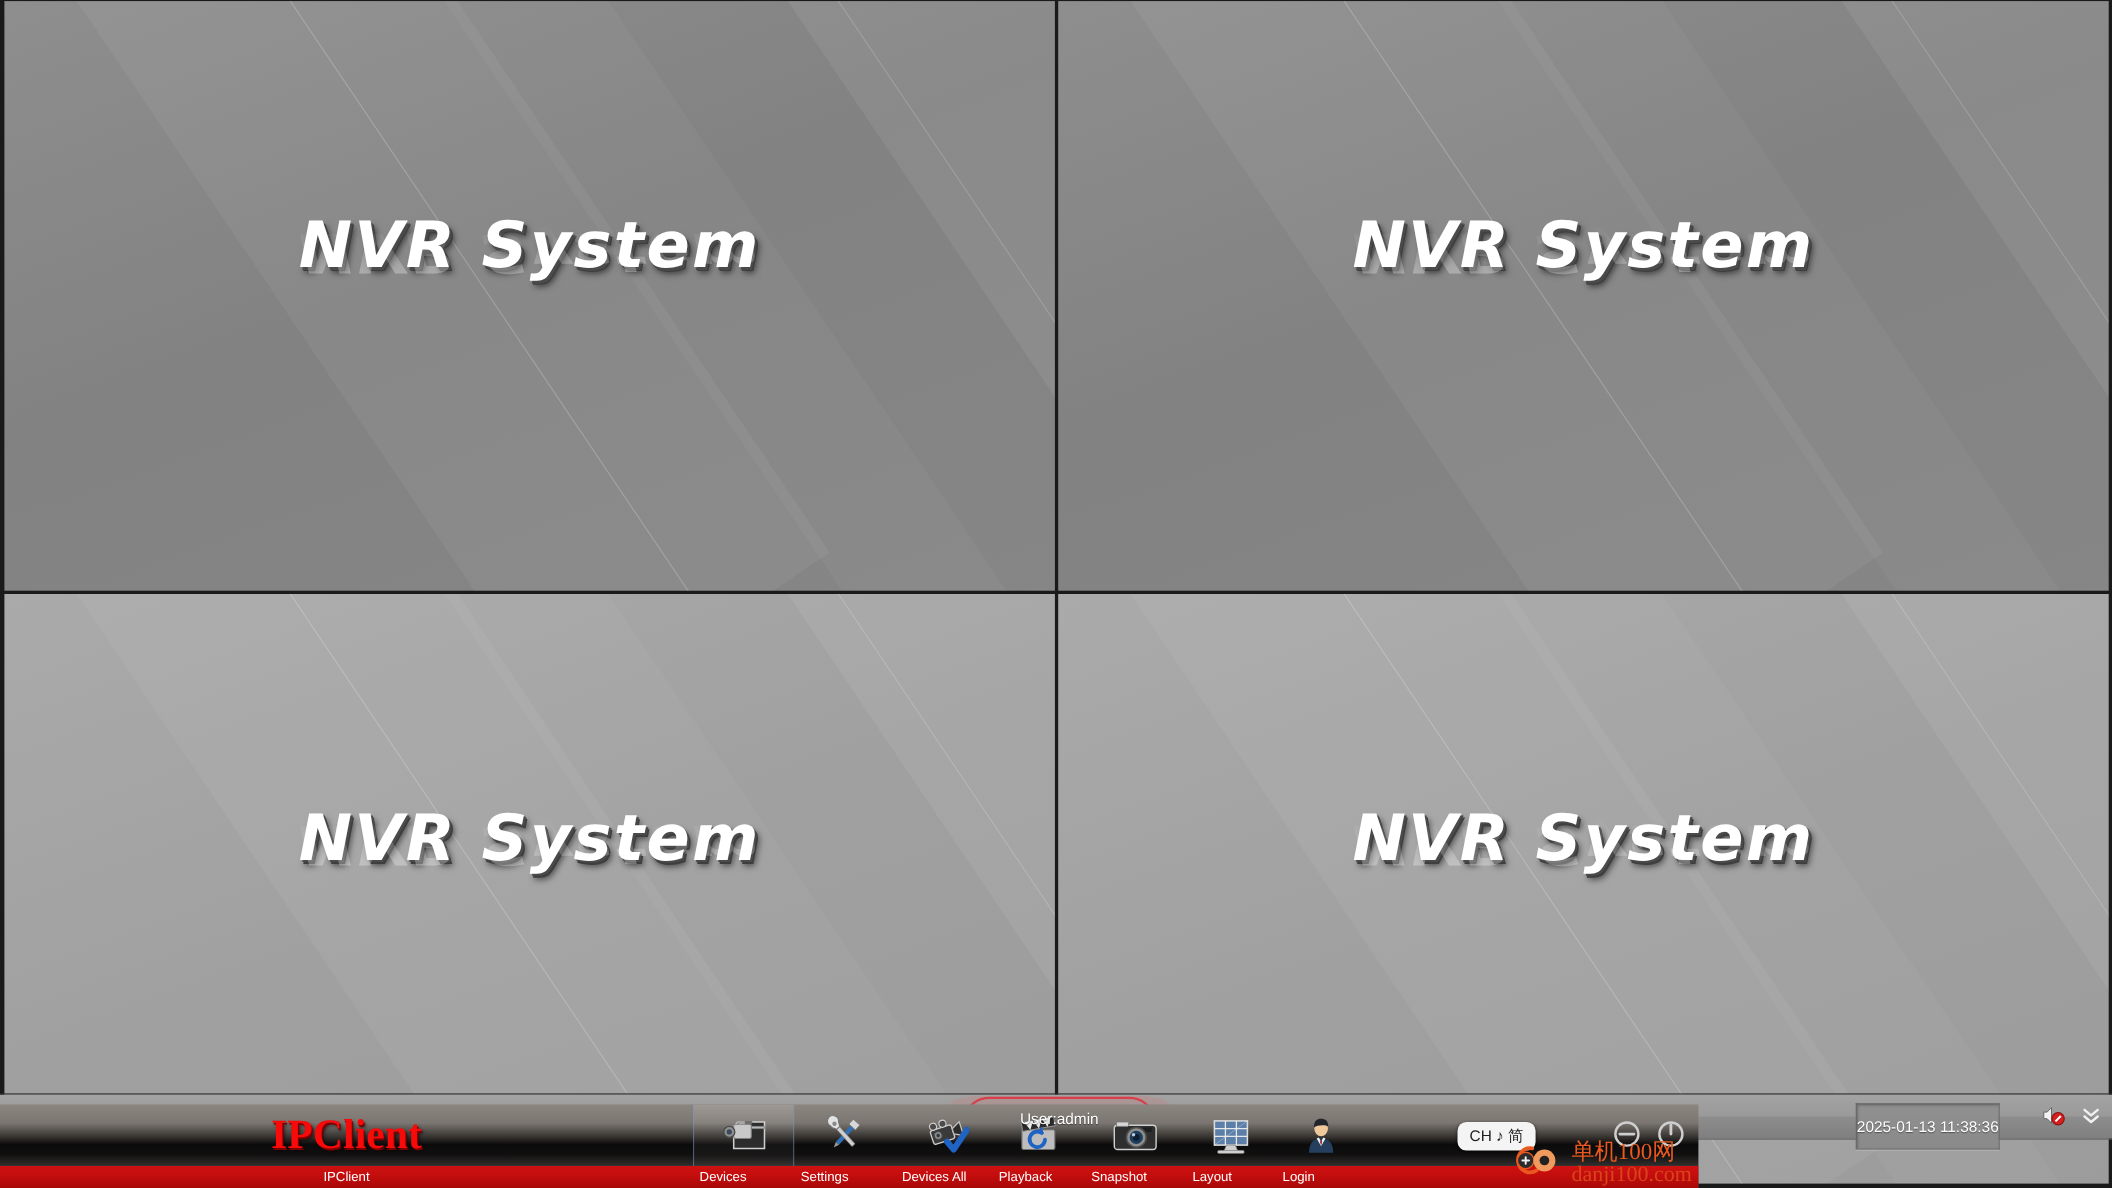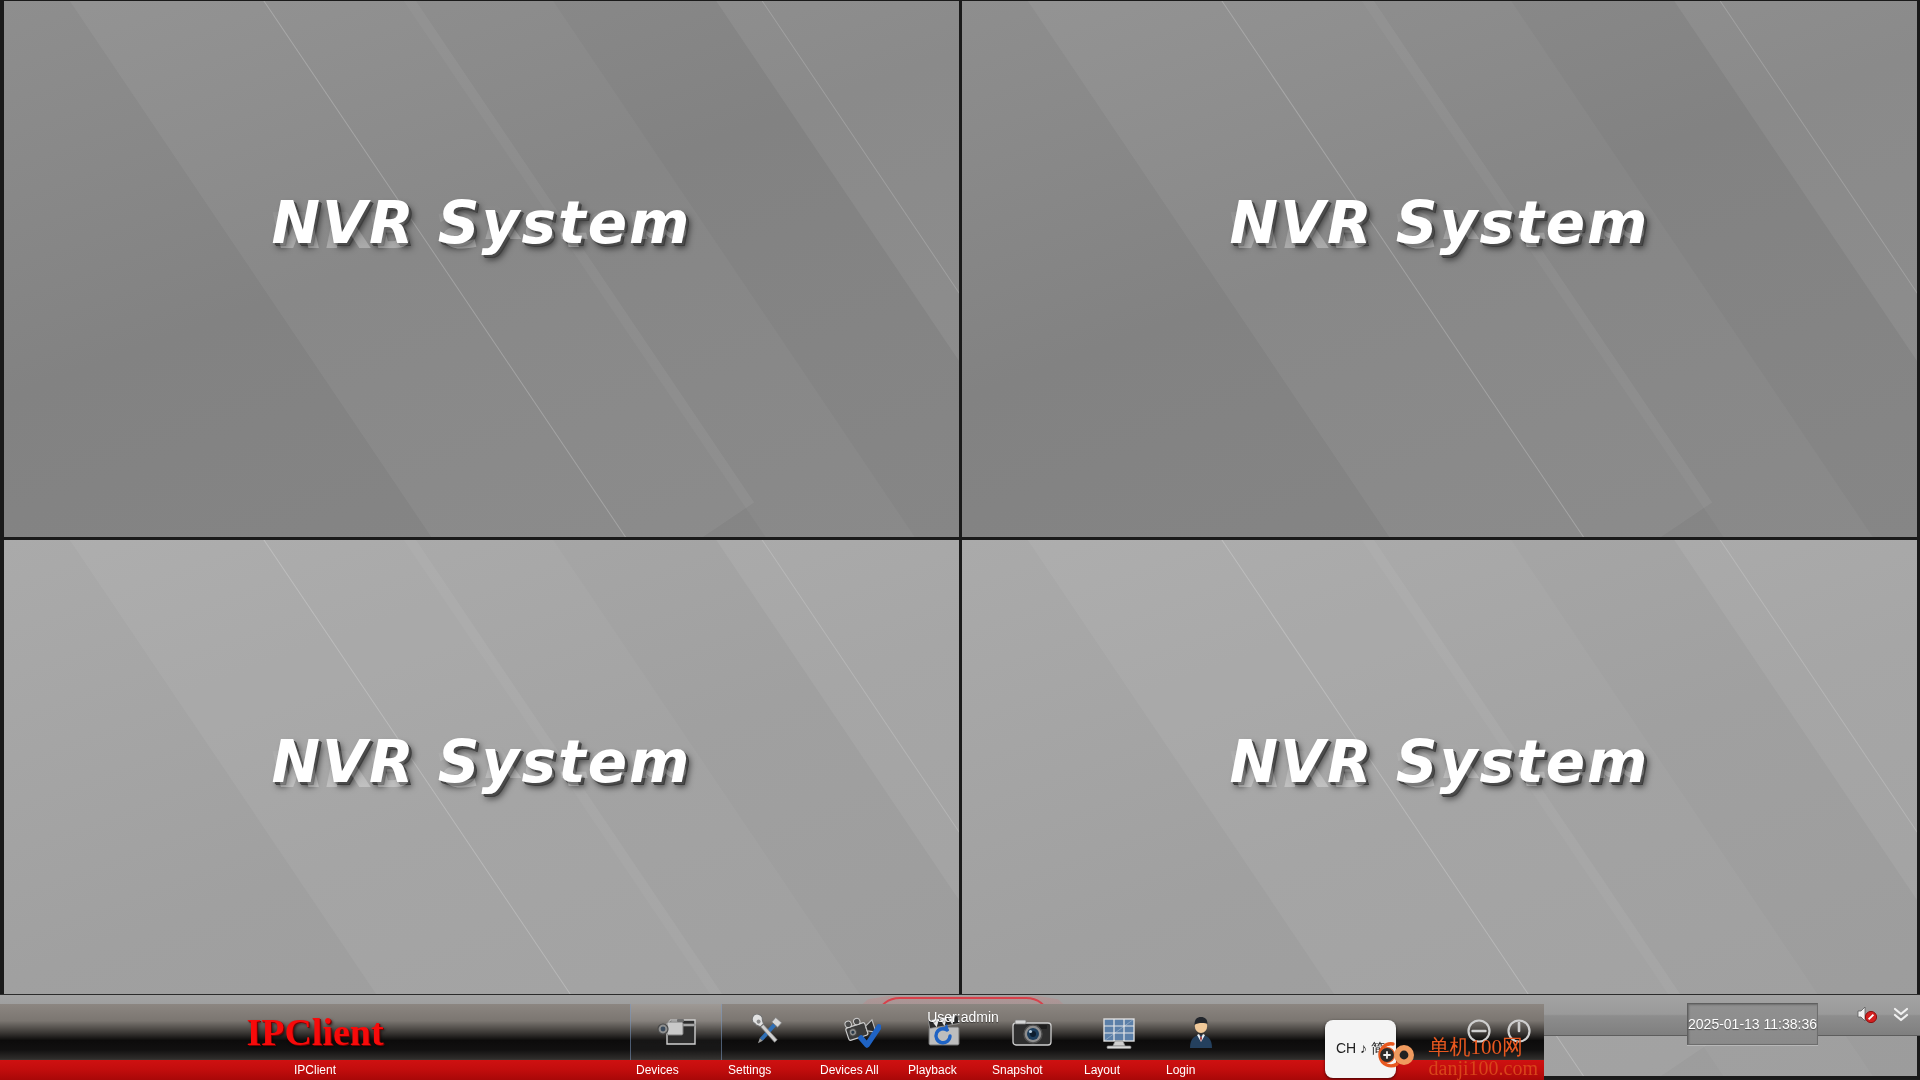--- a/index.html
+++ b/index.html
@@ -207,21 +207,21 @@
   .tool-item.selected .icon-slot {
     background: linear-gradient(180deg, rgba(255,255,255,0.16) 0%, rgba(255,255,255,0.05) 45%, rgba(255,255,255,0.02) 100%);
     border-left: 1px solid rgba(120,150,190,0.55);
     border-right: 1px solid rgba(120,150,190,0.55);
   }
 
   #ime-pill {
     position: absolute; right: 148px; top: 16px;
     background: #f4f4f4;
     border-radius: 8px;
-    padding: 20px 11px;
+    padding: 4px 11px;
     color: #202020;
     font-size: 14px;
     box-shadow: 0 1px 3px rgba(0,0,0,0.6);
     white-space: nowrap;
     display: flex; align-items: center; gap: 5px;
   }
   #win-controls {
     position: absolute; right: 12px; top: 14px;
     display: flex; align-items: center; gap: 14px;
   }

